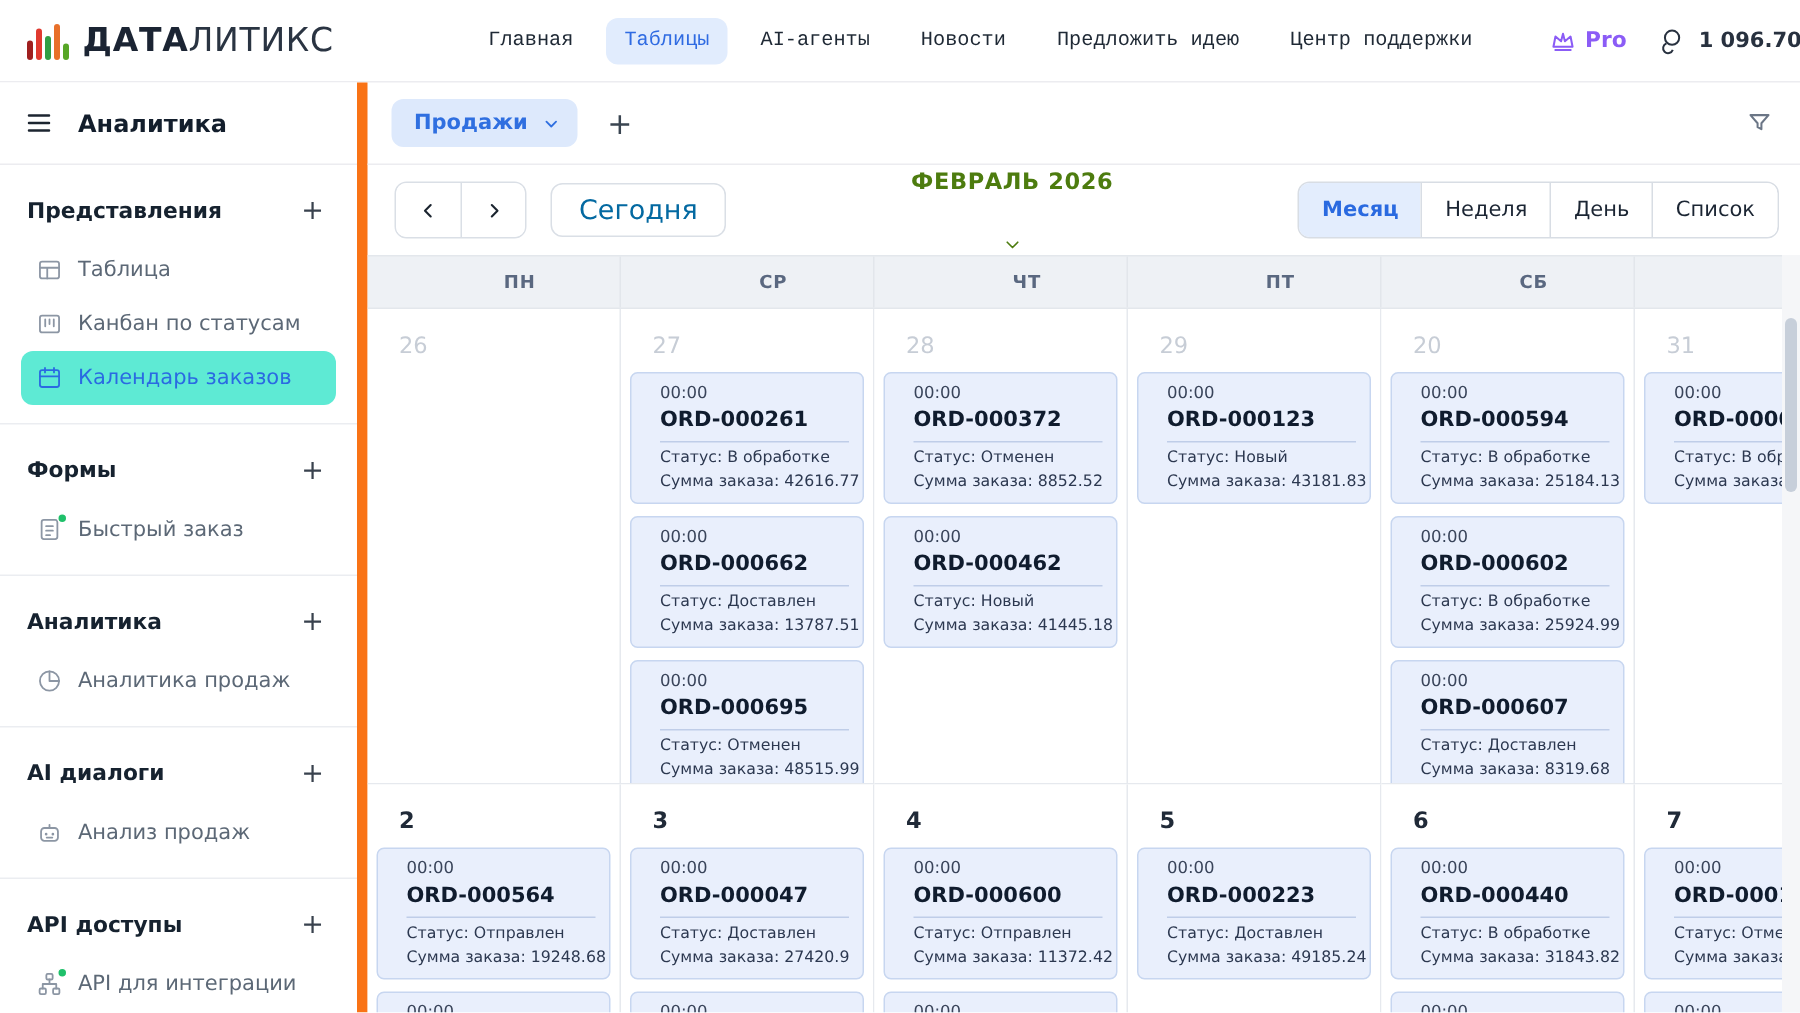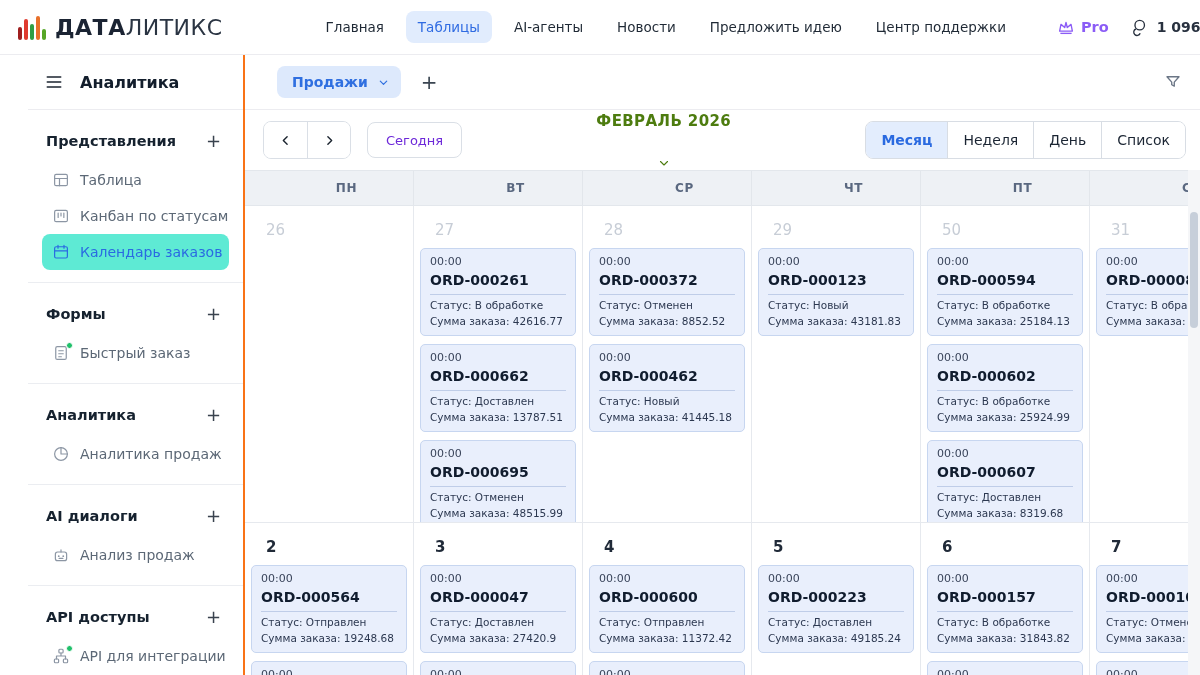--- a/index.html
+++ b/index.html
@@ -8,75 +8,75 @@
   .app { width:1200px; height:675px; display:flex; flex-direction:column; }
 
   
   .topbar { height:55px; flex:0 0 55px; display:flex; align-items:center; padding:0 20px 0 18px; border-bottom:1px solid #ececf0; background:#fff;gap:39px; }
   .brand { display:flex; align-items:center; gap:9px; margin-right:52px; }
   .logo-bars { display:flex; align-items:flex-end; gap:2px; height:26px; }
   .logo-bars i { display:block; width:4px; border-radius:2px; }
   .brand-text { font-size:22px; letter-spacing:.5px; color:#1b2433; white-space:nowrap; }
   .brand-text b { font-weight:800; }
   .brand-text span { font-weight:400; color:#2a3442; }
-  .mainnav { display:flex; align-items:center; gap:10px; }
+  .mainnav { display:flex; align-items:center; gap:10px;font-family:Liberation Mono, monospace; }
   .navitem { font-size:13.5px; font-weight:500; color:#1f2935; padding:8px 12px; border-radius:8px; cursor:pointer; white-space:nowrap; }
   .navitem.active { background:#e1ecfd; color:#2f6be2;text-align:center; }
   .top-right { margin-left:auto; display:flex; align-items:center; gap:22px; }
   .pro { display:flex; align-items:center; gap:6px; color:#8b5cf6; font-weight:700; font-size:14.5px; cursor:pointer; }
   .balance { display:flex; align-items:center; gap:7px; color:#28313f; font-size:14px; font-weight:600; cursor:pointer; white-space:nowrap; }
   .bell { color:#39434f; cursor:pointer; display:flex; }
 
   
   .shell { flex:1; display:flex; min-height:0; }
-  .sidebar { flex:0 0 245px; width:245px; border-right:2px solid #f97316; display:flex; flex-direction:column; background:#fff;padding-left:28px; }
+  .sidebar { flex:0 0 245px; width:245px; border-right:7px solid #f97316; display:flex; flex-direction:column; background:#fff; }
   .side-head { height:55px; flex:0 0 55px; display:flex; align-items:center; gap:16px; padding:0 16px; border-bottom:1px solid #ececf0; }
   .burger { color:#1c2530; display:flex; cursor:pointer; }
   .side-title { font-size:16px; font-weight:700; color:#131e2c; }
   .side-section { padding:20px 14px 12px 14px; }
   .side-section + .side-section { border-top:1px solid #ebedf1;text-align:right; }
   .sec-title-row { display:flex; align-items:center; justify-content:space-between; padding:0 4px 0 4px; margin-bottom:10px; }
   .sec-title { font-size:14.5px; font-weight:700; color:#16222f; }
   .sec-plus { font-size:18px; color:#39424e; cursor:pointer; line-height:1; padding:2px 4px; }
   .side-item { display:flex; align-items:center; gap:10px; height:36px; padding:0 10px; border-radius:8px; color:#5c6876; font-size:14px; cursor:pointer; white-space:nowrap; }
   .side-item .ic { display:flex; color:#8c96a4; position:relative; }
   .side-item.active { background:#5eead4; color:#2a6ae2; font-weight:500; }
   .side-item.active .ic { color:#2a6ae2; }
   .greendot { position:absolute; top:-2px; right:-3px; width:7px; height:7px; border-radius:50%; background:#1fc06a; border:1.5px solid #fff; }
 
   
   .main { flex:1; min-width:0; display:flex; flex-direction:column; }
   .tabrow { height:55px; flex:0 0 55px; display:flex; align-items:center; gap:16px; padding:0 18px 0 16px; border-bottom:1px solid #ececf0; }
-  .pill { display:flex; align-items:center; gap:10px; background:#dde9fc; color:#2f6fe0; font-size:14px; font-weight:600; border-radius:8px; padding:8px 12px 8px 15px; cursor:pointer;margin-left:16px; }
+  .pill { display:flex; align-items:center; gap:10px; background:#dde9fc; color:#2f6fe0; font-size:14px; font-weight:600; border-radius:8px; padding:8px 12px 8px 15px; cursor:pointer; }
   .addtab { font-size:20px; color:#3a4551; cursor:pointer; padding:0 4px; }
   .filter { margin-left:auto; color:#6b7686; cursor:pointer; display:flex; }
 
   .toolbar { height:60px; flex:0 0 60px; display:flex; align-items:center; padding:0 14px 0 18px; }
   .navgroup { display:flex; border:1px solid #dadfe6; border-radius:8px; overflow:hidden; background:#fff; }
   .navgroup button { width:43px; height:36px; border:none; background:#fff; font-size:16px; color:#1c2530; cursor:pointer; display:flex; align-items:center; justify-content:center; }
   .navgroup button + button { border-left:1px solid #dadfe6; }
-  .today { margin-left:16px; border:1px solid #dadfe6; background:#fff; border-radius:8px; height:36px; padding:0 18px; font-size:13px; color:#6d28d9; font-weight:500; cursor:pointer; font-family:inherit; }
+  .today { margin-left:16px; border:1px solid #dadfe6; background:#fff; border-radius:8px; height:36px; padding:0 18px; font-size:18px; color:#0369a1; font-weight:500; cursor:pointer; font-family:inherit; }
   .monthtitle { margin:0 auto; display:flex; align-items:center; gap:27px; color:#4d7c0f; font-size:15px; font-weight:600; letter-spacing:.4px; cursor:pointer;flex-direction:column; }
   .views { display:flex; border:1px solid #d8dde4; border-radius:8px; overflow:hidden; }
   .viewseg { padding:0 15px; height:36px; display:flex; align-items:center; font-size:14px; font-weight:500; color:#1b2533; background:#fff; cursor:pointer; }
   .viewseg + .viewseg { border-left:1px solid #d8dde4; }
   .viewseg.active { background:#e3edfd; color:#2a6ae0; font-weight:600; }
 
   
   .calwrap { flex:1; position:relative; overflow:hidden; }
   .gridw { width:1183px; }
   .weekdays { display:grid; grid-template-columns:repeat(7,169px); height:36px; background:#eef1f5; border-top:1px solid #e3e7ec; border-bottom:1px solid #e3e7ec; }
   .wd { display:flex; align-items:center; justify-content:center; font-size:12px; font-weight:700; letter-spacing:.6px; color:#5a6880; border-right:1px solid #e2e6eb;margin-left:35px; }
   .week { display:grid; grid-template-columns:repeat(7,169px); }
   .week.r1 { height:317px; }
   .week.r2 { height:330px; }
   .day { border-right:1px solid #e6e9ee; border-bottom:1px solid #e6e9ee; background:#fff; overflow:hidden; }
   .daynum { padding:15px 0 9px 21px; font-size:15px; font-weight:600; color:#202a38; }
   .day.muted .daynum { color:#c7cdd6; font-weight:400; }
-  .card { margin:0 6px 8px 6px; background:#e9effc; border:1px solid #c7d6f0; border-radius:5px; padding:6px 9px 7px 9px; cursor:pointer; }
+  .card { margin:0 6px 8px 6px; background:#e9effc; border:1px solid #c7d6f0; border-radius:5px; padding:6px 9px 7px 19px; cursor:pointer; }
   .c-time { font-size:11px; color:#39445a; line-height:1.25; }
   .c-id { font-size:14px; font-weight:700; color:#101c2e; line-height:1.3; margin-top:2px; white-space:nowrap; }
   .c-div { height:1px; background:#bfcde8; margin:5px 0 4px 0; }
   .c-row { font-size:10.5px; color:#2c3850; line-height:1.3; margin-top:2px; white-space:nowrap; }
 
   .vscroll { position:absolute; top:0; right:0; width:12px; height:100%; background:#f5f6f8; }
   .vthumb { position:absolute; top:42px; left:2px; width:8px; height:116px; border-radius:5px; background:#c7cfda; cursor:pointer; }
 
   svg { display:block; }
 </style>
@@ -295,21 +295,20 @@
             <div class="viewseg">Неделя</div>
             <div class="viewseg">День</div>
             <div class="viewseg">Список</div>
           </div>
       </div>
 
       <div class="calwrap">
         <div class="gridw">
           <div class="weekdays" id="weekdayRow">
               <div class="wd">ПН</div>
-              <div class="wd">ВТ</div>
               <div class="wd">СР</div>
               <div class="wd">ЧТ</div>
               <div class="wd">ПТ</div>
               <div class="wd">СБ</div>
             </div>
           <div id="weeks">
               <div class="week r1">
                 <div class="day muted">
                   <div class="daynum">26</div>
                 </div>
@@ -358,21 +357,21 @@
                   <div class="daynum">29</div>
                   <div class="card">
                     <div class="c-time">00:00</div>
                     <div class="c-id">ORD-000123</div>
                     <div class="c-div"></div>
                     <div class="c-row">Статус: Новый</div>
                     <div class="c-row">Сумма заказа: 43181.83</div>
                   </div>
                 </div>
                 <div class="day muted">
-                  <div class="daynum">50</div>
+                  <div class="daynum">20</div>
                   <div class="card">
                     <div class="c-time">00:00</div>
                     <div class="c-id">ORD-000594</div>
                     <div class="c-div"></div>
                     <div class="c-row">Статус: В обработке</div>
                     <div class="c-row">Сумма заказа: 25184.13</div>
                   </div>
                   <div class="card">
                     <div class="c-time">00:00</div>
                     <div class="c-id">ORD-000602</div>
@@ -446,21 +445,21 @@
                     <div class="c-id">ORD-000223</div>
                     <div class="c-div"></div>
                     <div class="c-row">Статус: Доставлен</div>
                     <div class="c-row">Сумма заказа: 49185.24</div>
                   </div>
                 </div>
                 <div class="day">
                   <div class="daynum">6</div>
                   <div class="card">
                     <div class="c-time">00:00</div>
-                    <div class="c-id">ORD-000157</div>
+                    <div class="c-id">ORD-000440</div>
                     <div class="c-div"></div>
                     <div class="c-row">Статус: В обработке</div>
                     <div class="c-row">Сумма заказа: 31843.82</div>
                   </div>
                   <div class="card">
                     <div class="c-time">00:00</div>
                   </div>
                 </div>
                 <div class="day">
                   <div class="daynum">7</div>

